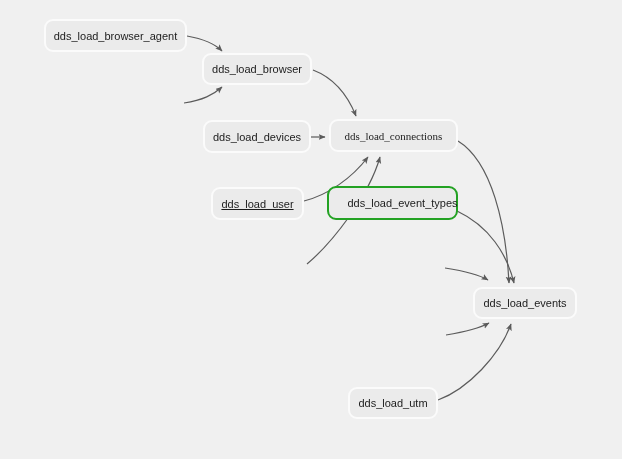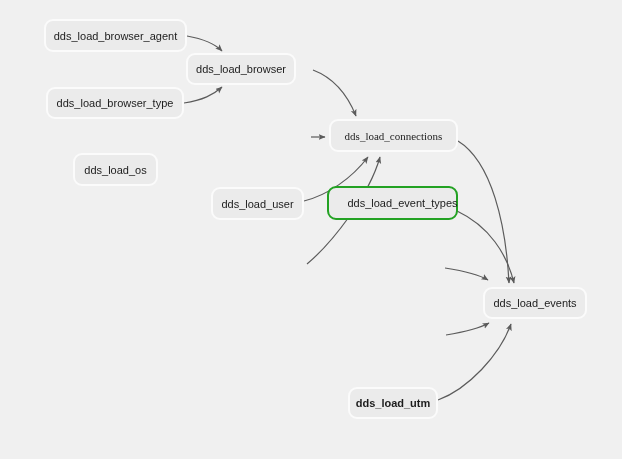--- a/index.html
+++ b/index.html
@@ -55,22 +55,21 @@
         <path d="M 307,264 C 332,243 369,196 380,157" class="edge" marker-end="url(#arrow)"></path>
         <path d="M 458,141 C 492,162 506,225 509,283" class="edge" marker-end="url(#arrow)"></path>
         <path d="M 457,211 C 489,226 507,254 514,283" class="edge" marker-end="url(#arrow)"></path>
         <path d="M 445,268 C 464,271 478,274 488,280" class="edge" marker-end="url(#arrow)"></path>
         <path d="M 446,335 C 464,332 478,329 489,323" class="edge" marker-end="url(#arrow)"></path>
         <path d="M 438,400 C 468,389 500,355 511,324" class="edge" marker-end="url(#arrow)"></path>
       </g>
   </svg>
   <div class="node-layer">
       <div class="node" style="left: 44px; top: 19px; width: 143px; height: 33px;">dds_load_browser_agent</div>
-      <div class="node" style="left: 186px; top: 53px; width: 110px; height: 32px;">dds_load_browser</div>
-      <div class="node" style="left: 46px; top: 87px; width: 138px; height: 32px;">dds_load_browser_type</div>
+      <div class="node" style="left: 202px; top: 53px; width: 110px; height: 32px;">dds_load_browser</div>
+      <div class="node" style="left: 203px; top: 120px; width: 108px; height: 33px;">dds_load_devices</div>
       <div class="node" style="left: 329px; top: 119px; width: 129px; height: 33px; font-family: Liberation Serif, serif;">dds_load_connections</div>
-      <div class="node" style="left: 73px; top: 153px; width: 85px; height: 33px;">dds_load_os</div>
-      <div class="node" style="left: 211px; top: 187px; width: 93px; height: 33px;">dds_load_user</div>
+      <div class="node" style="left: 211px; top: 187px; width: 93px; height: 33px; text-decoration: underline;">dds_load_user</div>
       <div class="node highlighted" style="left: 327px; top: 186px; width: 131px; height: 34px;">dds_load_event_types</div>
-      <div class="node" style="left: 483px; top: 287px; width: 104px; height: 32px;">dds_load_events</div>
-      <div class="node" style="left: 348px; top: 387px; width: 90px; height: 32px; font-weight: bold;">dds_load_utm</div>
+      <div class="node" style="left: 473px; top: 287px; width: 104px; height: 32px;">dds_load_events</div>
+      <div class="node" style="left: 348px; top: 387px; width: 90px; height: 32px;">dds_load_utm</div>
     </div>
 </div>
 
 </body></html>

